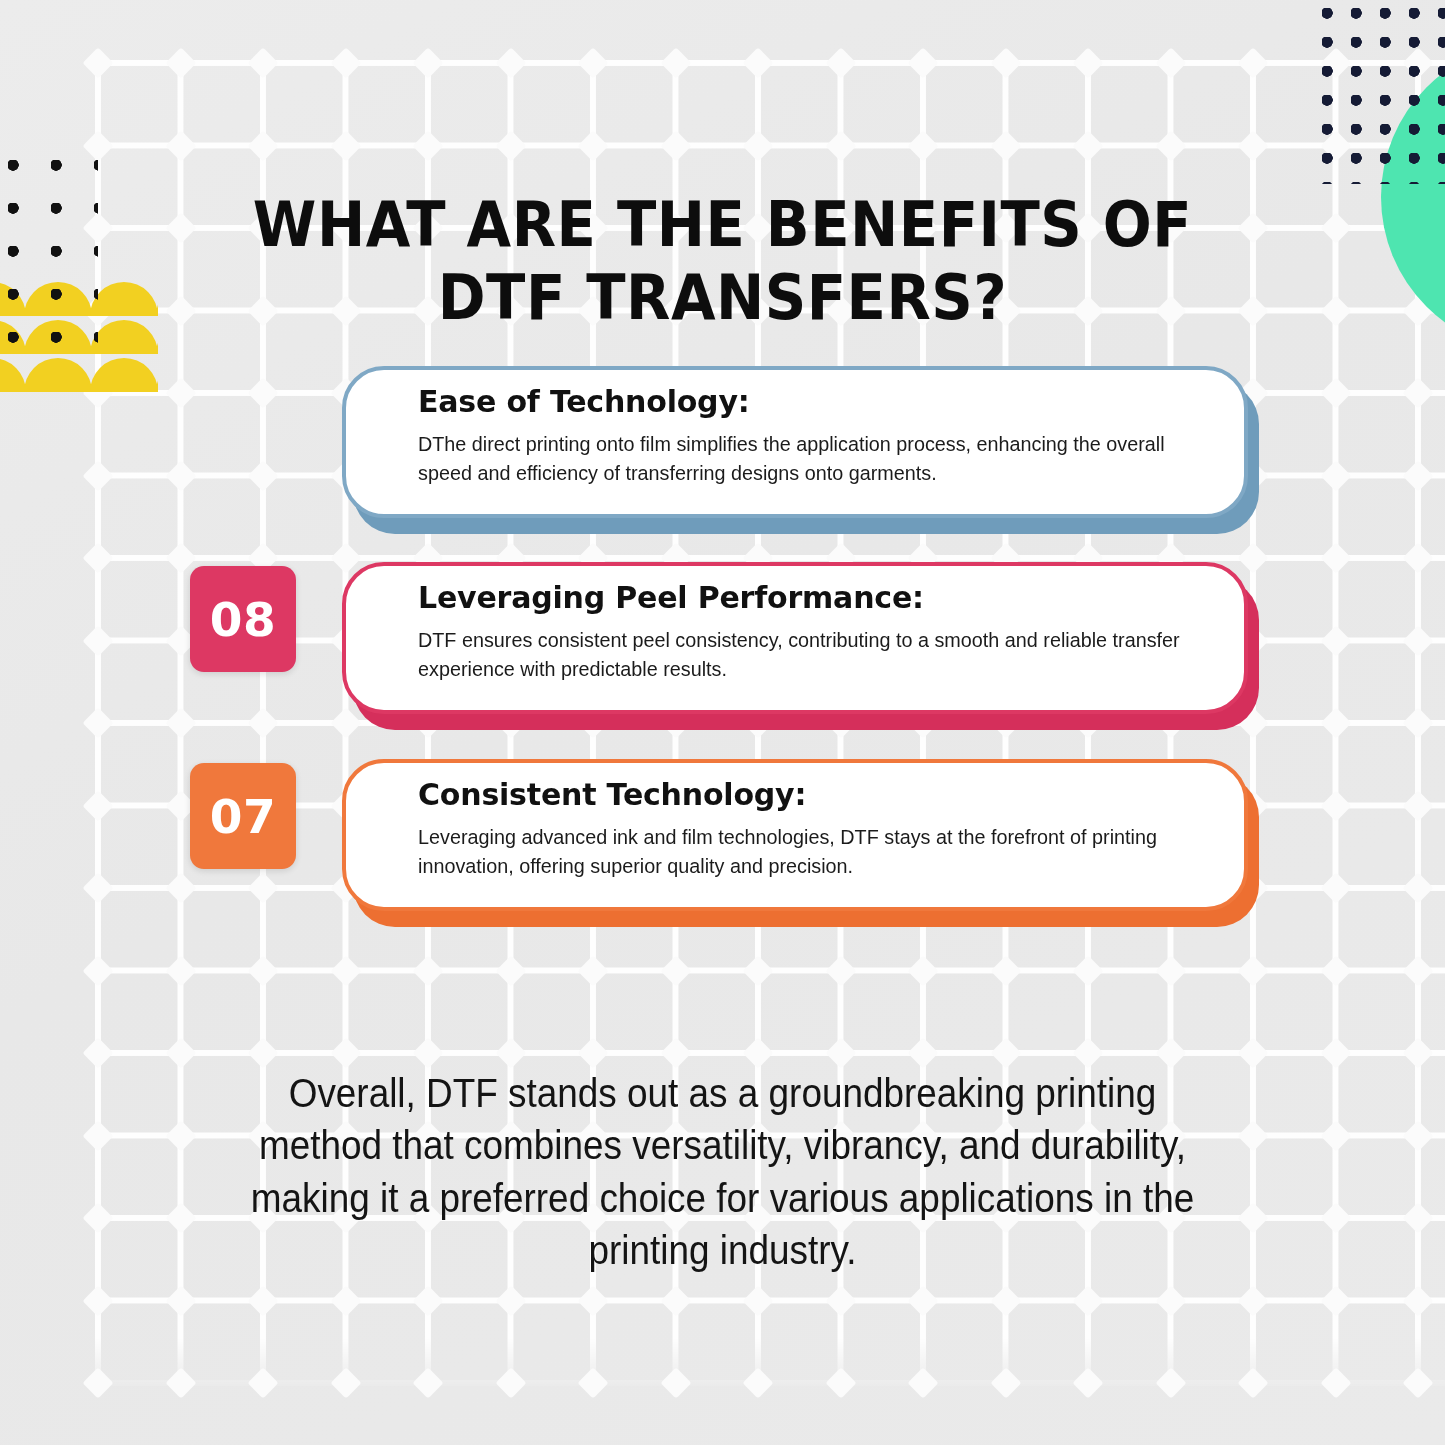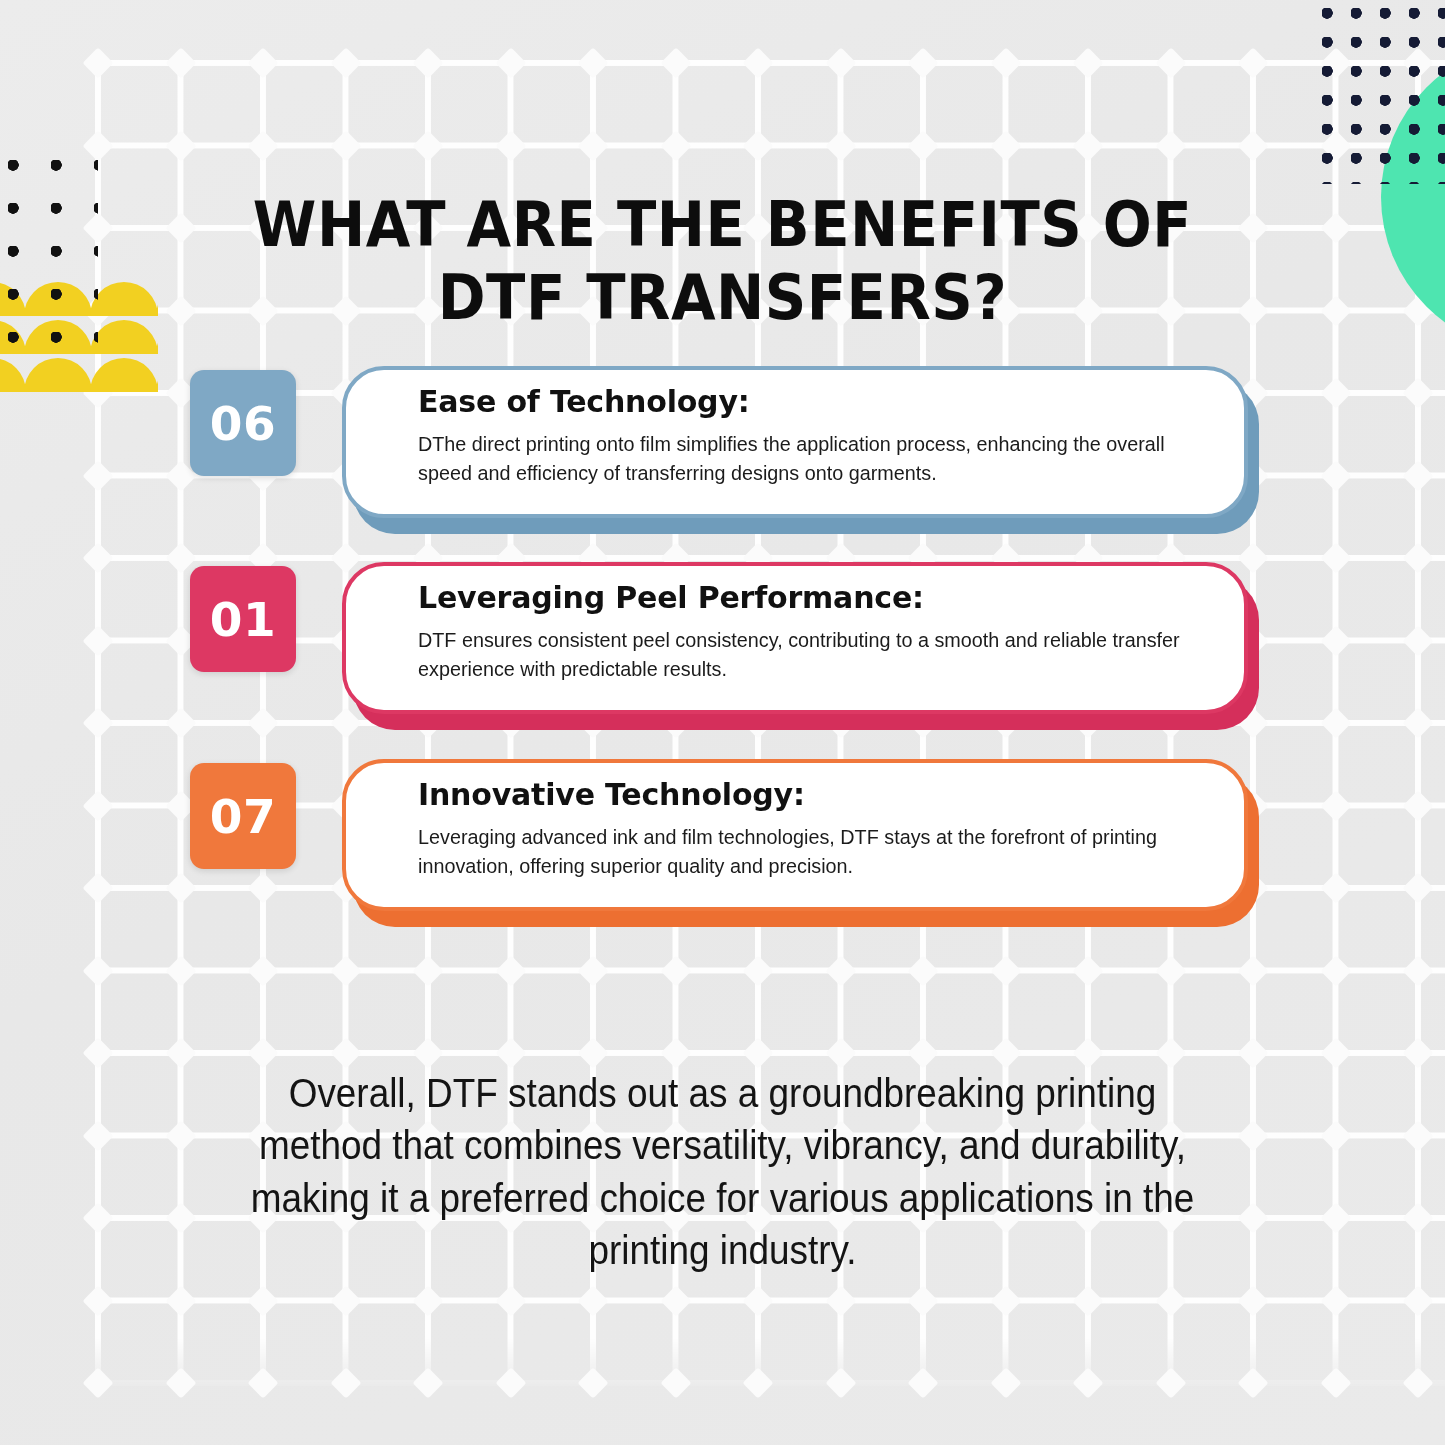--- a/index.html
+++ b/index.html
@@ -538,46 +538,45 @@
         <s style="left: 132px;"></s>
         <s style="left: 198px;"></s>
       </div>
     </div>
   <div class="dots-left"></div>
 
   <h1 class="title">WHAT ARE THE BENEFITS OF DTF TRANSFERS?</h1>
 
   <div class="card-row r0">
     <div class="card-shadow" style="background: rgb(111, 156, 187);"></div>
-    <div class="badge" style="background: rgb(127, 168, 197);">06</div>
     <div class="card" style="border-color: rgb(127, 168, 197);">
       <div class="card-body">
         <p class="c-head">Ease of Technology:</p>
         <p class="c-text">DThe direct printing onto film simplifies the application process, enhancing the overall speed and efficiency of transferring designs onto garments.</p>
       </div>
     </div>
   </div>
 
   <div class="card-row r1">
     <div class="card-shadow" style="background: rgb(213, 47, 91);"></div>
-    <div class="badge" style="background: rgb(221, 56, 99);">01</div>
+    <div class="badge" style="background: rgb(221, 56, 99);">08</div>
     <div class="card" style="border-color: rgb(221, 56, 99);">
       <div class="card-body">
         <p class="c-head">Leveraging Peel Performance:</p>
         <p class="c-text">DTF ensures consistent peel consistency, contributing to a smooth and reliable transfer experience with predictable results.</p>
       </div>
     </div>
   </div>
 
   <div class="card-row r2">
     <div class="card-shadow" style="background: rgb(237, 111, 49);"></div>
     <div class="badge" style="background: rgb(240, 120, 60);">07</div>
     <div class="card" style="border-color: rgb(240, 120, 60);">
       <div class="card-body">
-        <p class="c-head">Innovative Technology:</p>
+        <p class="c-head">Consistent Technology:</p>
         <p class="c-text">Leveraging advanced ink and film technologies, DTF stays at the forefront of printing innovation, offering superior quality and precision.</p>
       </div>
     </div>
   </div>
 
   <p class="outro">Overall, DTF stands out as a groundbreaking printing method that combines versatility, vibrancy, and durability, making it a preferred choice for various applications in the printing industry.</p>
 
 </div>
 
 </body></html>

